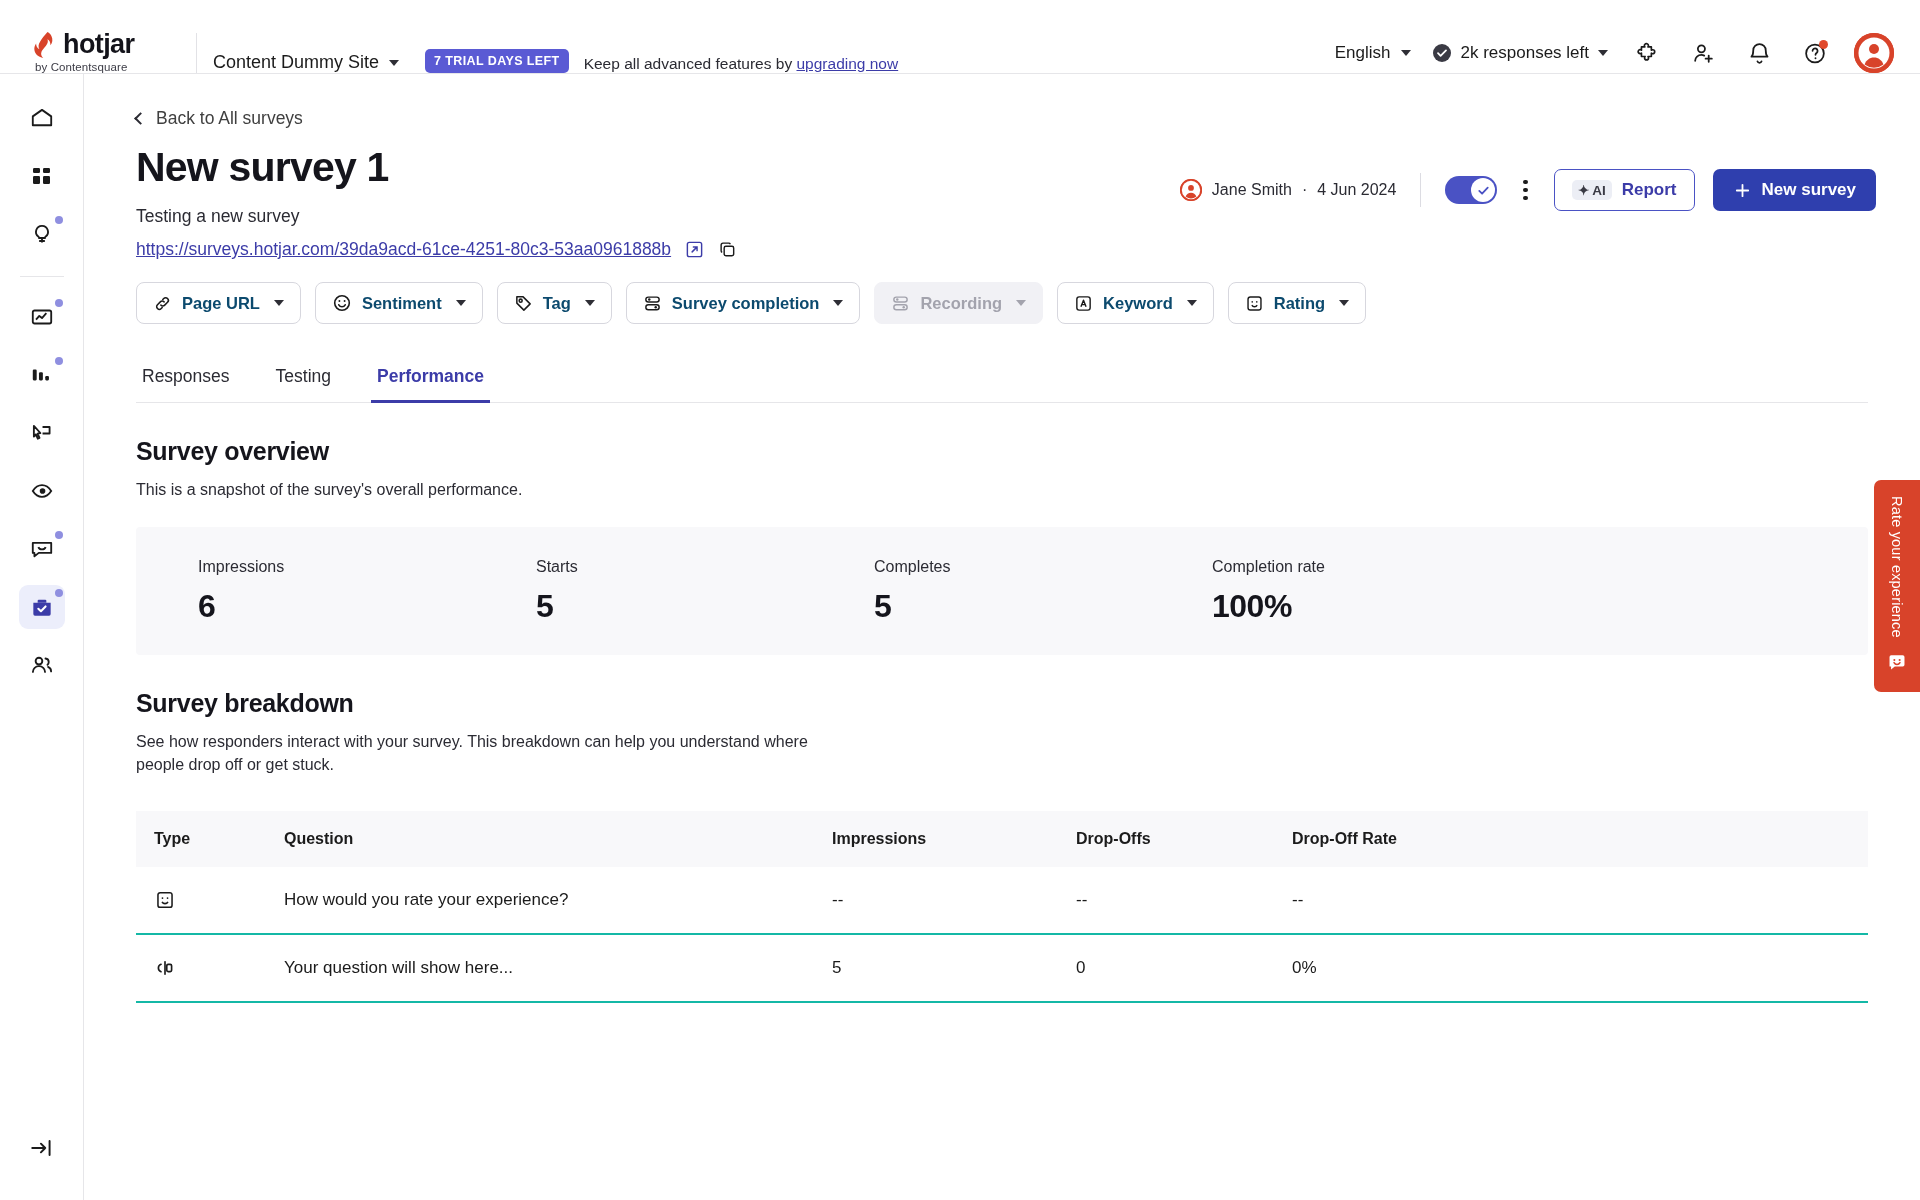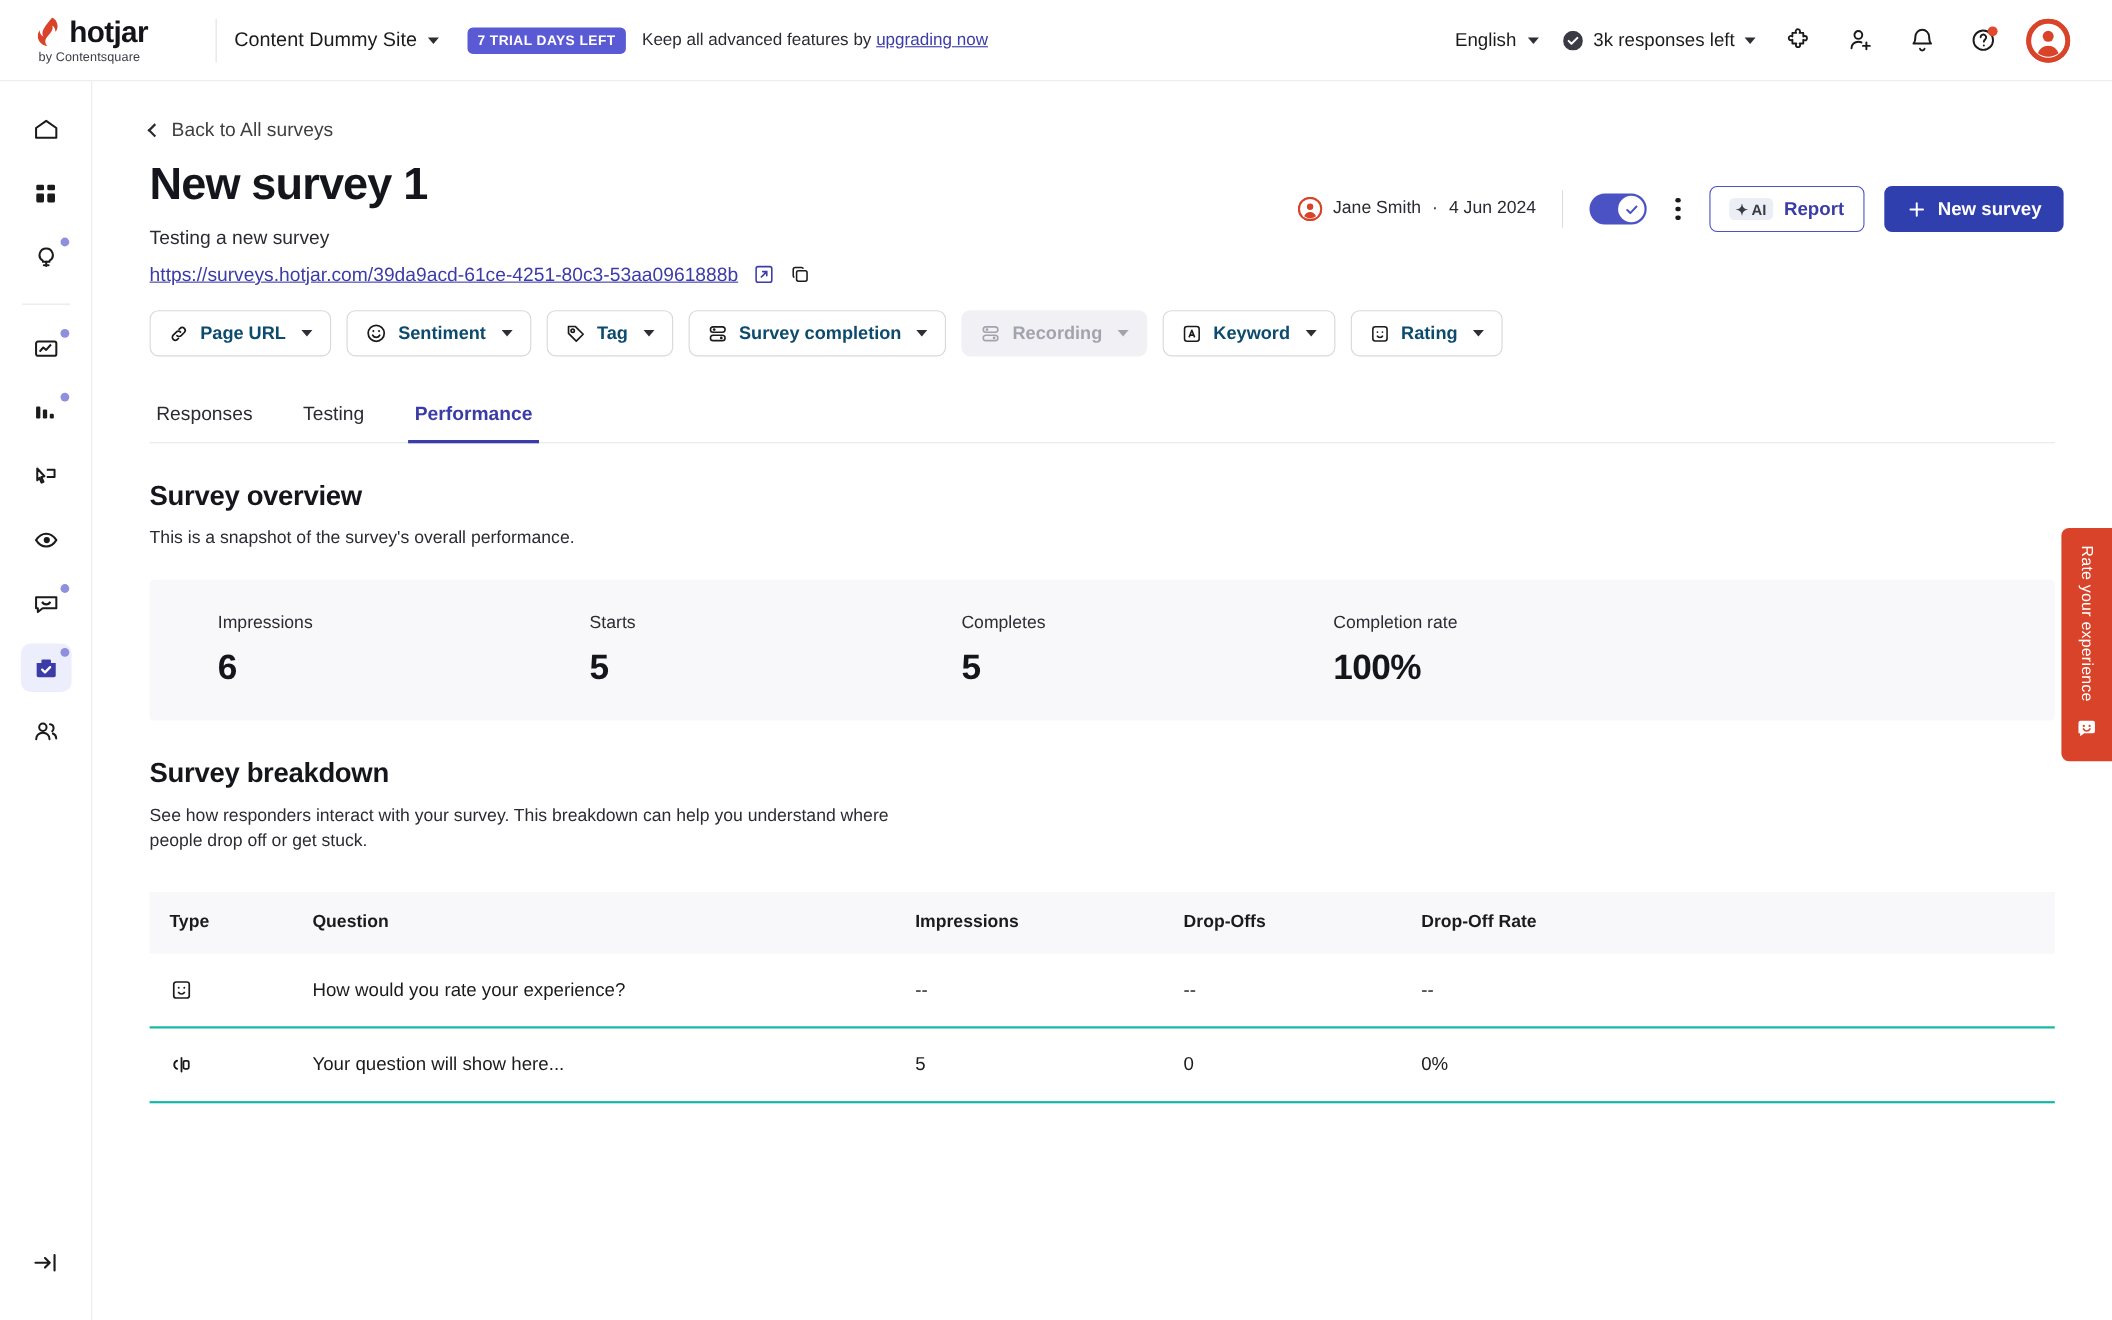--- a/index.html
+++ b/index.html
@@ -9,41 +9,41 @@
     font-family: "Liberation Sans", sans-serif;
     color: #1b1b1b;
     overflow: hidden;
   }
   body { position: relative; }
 
   
   .topbar {
     position: absolute; top: 0; left: 0; width: 1920px; height: 74px;
     background: #fff; border-bottom: 1px solid #e6e6e9;
-    display: flex; align-items: center;
+    display: flex; align-items: flex-end;
   }
   .logo-wrap { width: 190px; padding-left: 34px; display: flex; flex-direction: column; }
   .logo-main { display: flex; align-items: center; gap: 7px; }
   .logo-mark { width: 22px; height: 26px; display: block; }
   .logo-word { font-size: 27px; font-weight: 700; letter-spacing: -0.6px; color: #13131a; line-height: 1; }
   .logo-sub { font-size: 11.5px; color: #3c3c46; margin-top: 3px; margin-left: 1px; letter-spacing: .1px;}
   .topbar-div { width: 1px; height: 40px; background: #e2e2e6; margin: 0 16px 0 6px; }
 
   .site-select { display: flex; align-items: center; gap: 10px; font-size: 18px; color: #1b1b1b; cursor: pointer; }
   .caret { width: 0; height: 0; border-left: 5.5px solid transparent; border-right: 5.5px solid transparent; border-top: 6.5px solid #2e2e35; display:inline-block; }
   .caret.sm { border-left-width: 5px; border-right-width: 5px; border-top-width: 6px; }
 
   .trial-badge {
     margin-left: 26px; background: #5a5ad4; color: #fff; font-size: 12.5px; font-weight: 700;
     letter-spacing: .4px; padding: 5px 9px; border-radius: 5px; white-space: nowrap;
   }
   .trial-text { margin-left: 15px; font-size: 15.5px; color: #2b2b33; }
   .trial-text a { color: #3c3ca8; }
 
-  .topbar-right { margin-left: auto; display: flex; align-items: center; padding-right: 38px; gap: 22px; }
+  .topbar-right { margin-left: auto; display: flex; align-items: center; padding-right: 26px; gap: 22px; }
   .lang { display: flex; align-items: center; gap: 11px; font-size: 17px; cursor: pointer; }
   .resp { display: flex; align-items: center; gap: 9px; font-size: 17px; cursor: pointer; }
   .icon-btn { width: 34px; height: 34px; display: flex; align-items: center; justify-content: center; cursor: pointer; position: relative; }
   .avatar-btn { width: 40px; height: 40px; border-radius: 50%; background: #d8432a; display:flex; align-items:center; justify-content:center; cursor:pointer; }
   .help-dot { position: absolute; top: 4px; right: 4px; width: 9px; height: 9px; border-radius: 50%; background: #e0492c; }
 
   
   .sidebar {
     position: absolute; top: 74px; left: 0; width: 84px; height: 1126px;
     background: #fff; border-right: 1px solid #e6e6e9;
@@ -183,21 +183,21 @@
       <span>English</span>
       <span class="caret"></span>
     </div>
     <div class="resp">
       <span>
         <svg width="18" height="18" viewBox="0 0 18 18">
             <circle cx="9" cy="9" r="9" fill="#3a3a44"></circle>
             <path d="M5 9.2l2.6 2.6L13 6.4" stroke="#fff" stroke-width="1.8" fill="none" stroke-linecap="round" stroke-linejoin="round"></path>
           </svg>
       </span>
-      <span>3k responses left</span>
+      <span>2k responses left</span>
       <span class="caret sm"></span>
     </div>
     <div class="icon-btn">
       <svg width="25" height="25" viewBox="0 0 24 24" fill="none" stroke="#1b1b1b" stroke-width="1.6" stroke-linejoin="round">
           <path d="M9.5 3.2a1.9 1.9 0 013.4 1.2c0 .5-.2.9-.5 1.3h3.3v3.2c.4-.3.8-.5 1.3-.5a1.9 1.9 0 010 3.8c-.5 0-.9-.2-1.3-.5v3.2h-3.2c.3.4.5.8.5 1.3a1.9 1.9 0 01-3.8 0c0-.5.2-.9.5-1.3H6.2v-3.3c-.4.3-.8.5-1.3.5a1.9 1.9 0 010-3.8c.5 0 .9.2 1.3.5V5.7h3.3c-.3-.4-.5-.8-.5-1.3 0-.5.2-.9.5-1.2z"></path>
         </svg>
     </div>
     <div class="icon-btn">
       <svg width="25" height="25" viewBox="0 0 24 24" fill="none" stroke="#1b1b1b" stroke-width="1.7" stroke-linecap="round">
           <circle cx="10" cy="7.5" r="3.4"></circle>

